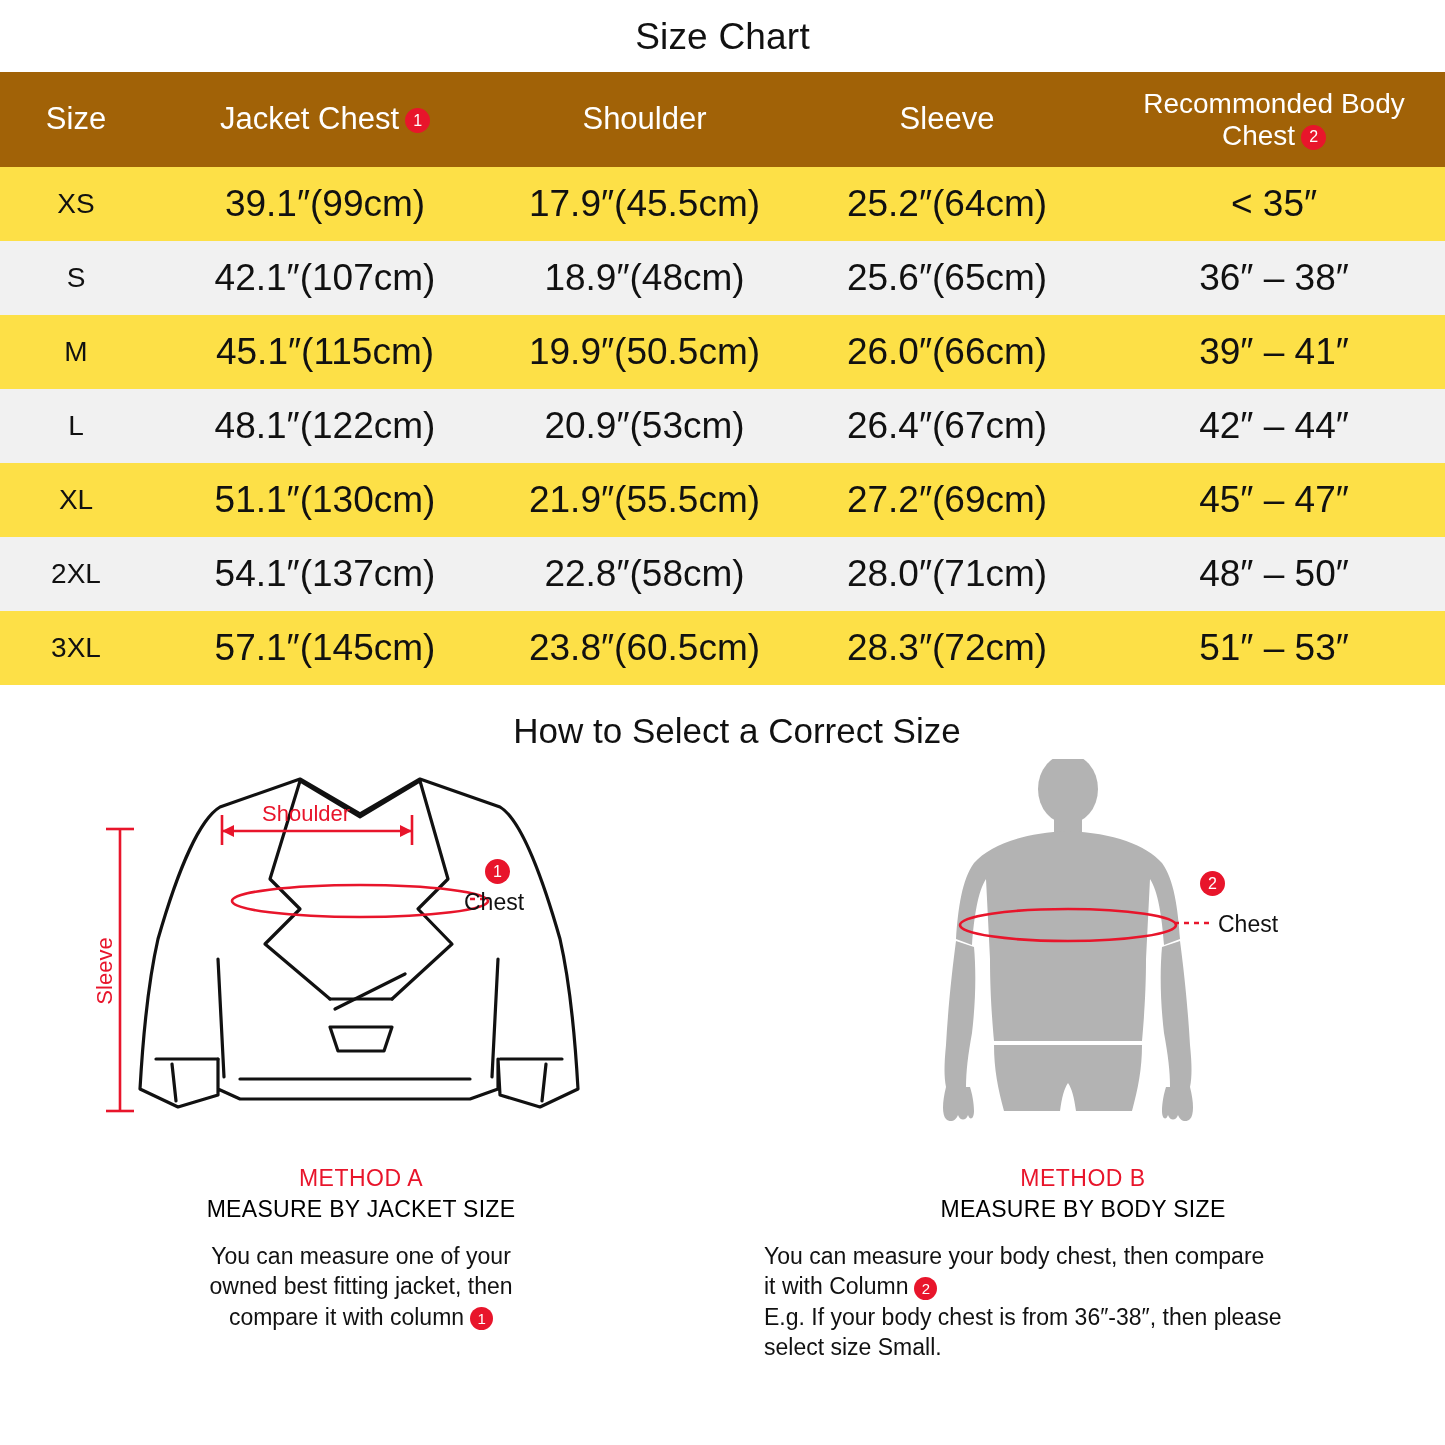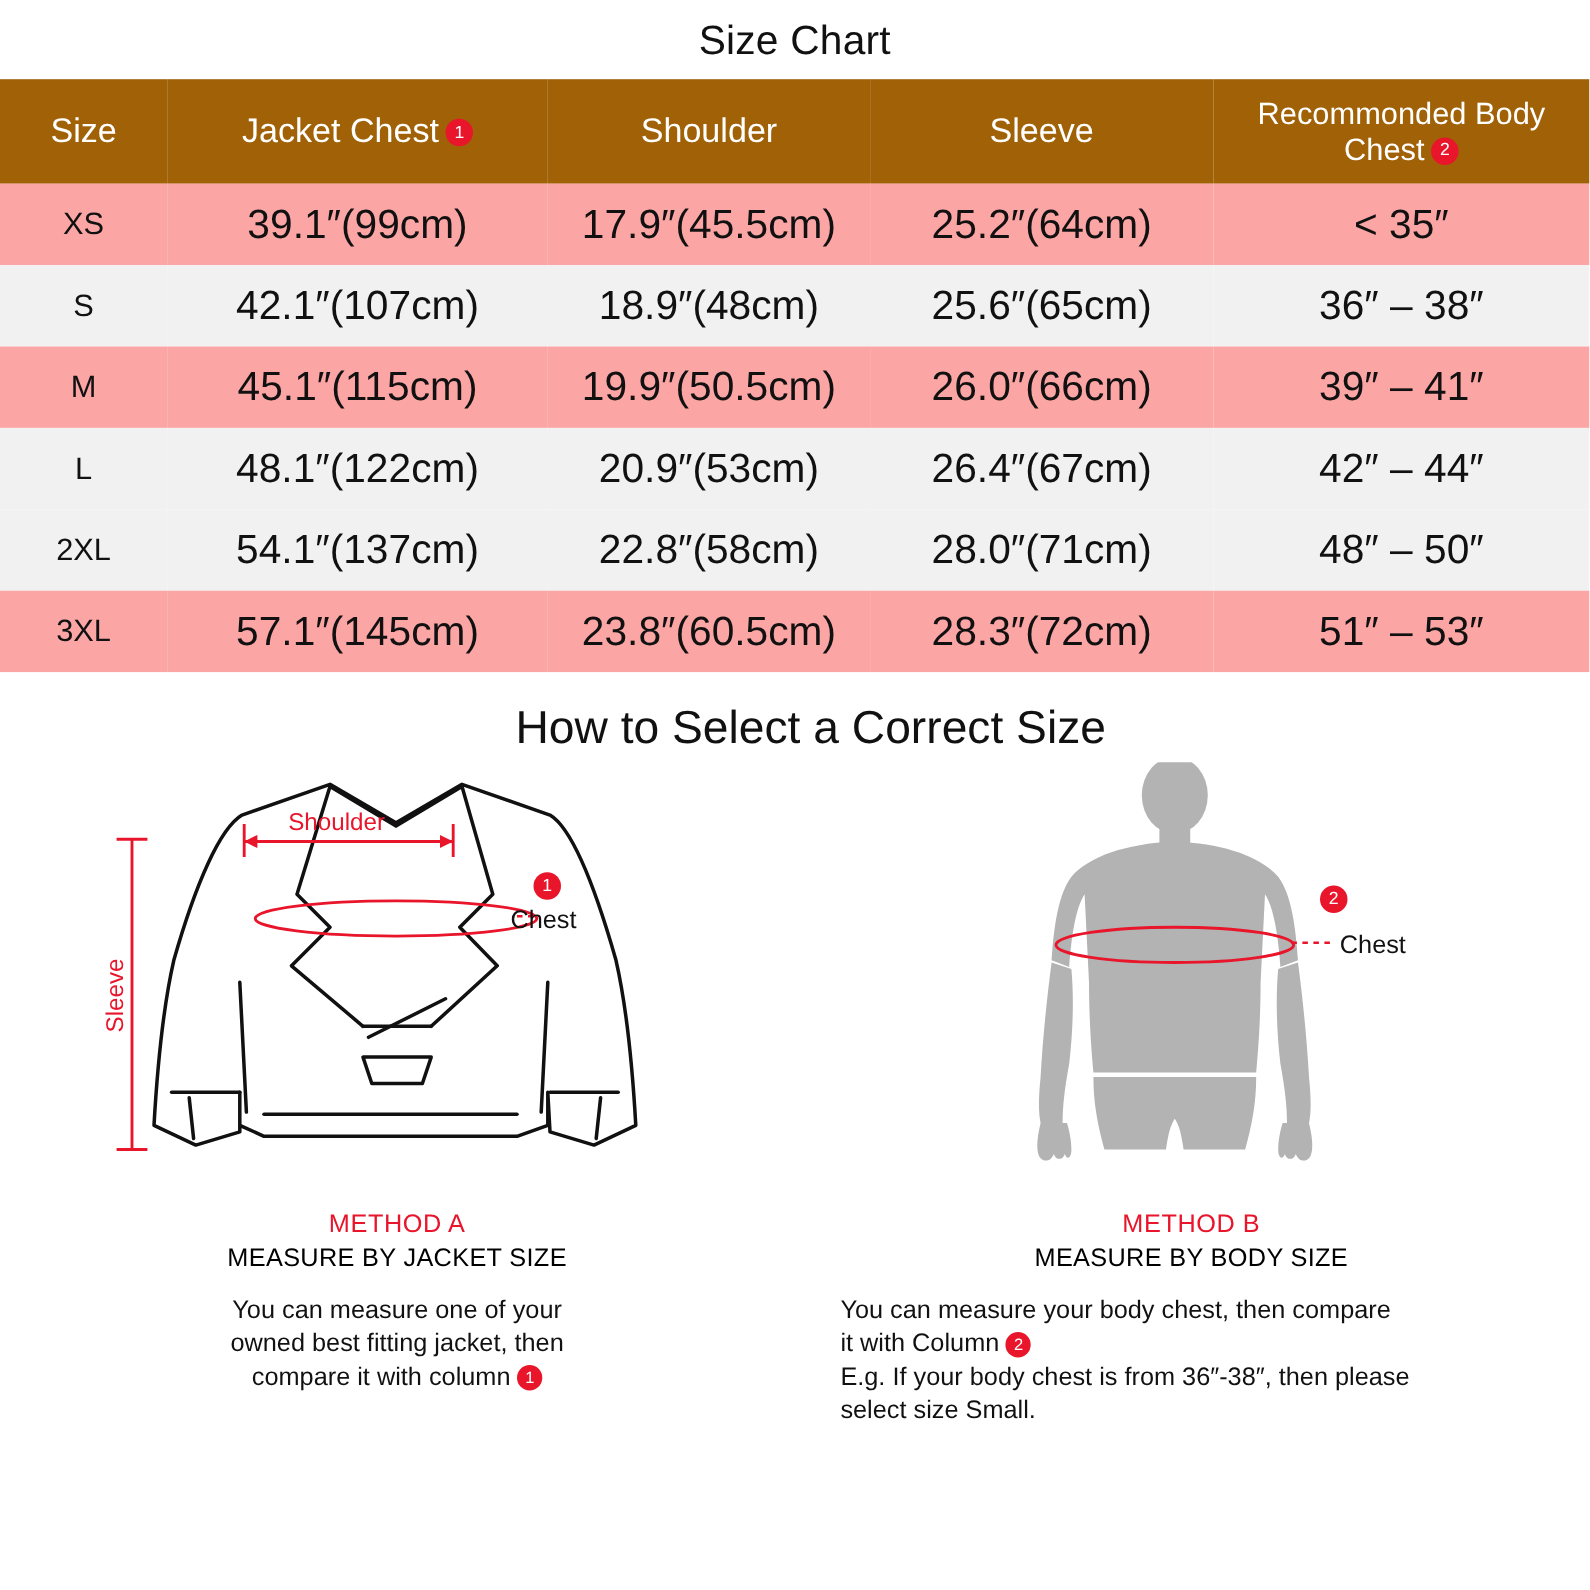--- a/index.html
+++ b/index.html
@@ -46,21 +46,21 @@
   .col-chest  { width: 346px; }
   .col-should { width: 293px; }
   .col-sleeve { width: 312px; }
   .col-rec    { width: 342px; }
 
   tbody td {
     height: 74px;
     font-size: 37px;
     padding: 2px 4px;
   }
-  tbody tr.odd td  { background: #fca5a5; }
+  tbody tr.odd td  { background: #fde047; }
   tbody tr.even td { background: #f1f1f1; }
   tbody td.size-cell { font-size: 28px; }
 
   .badge {
     display: inline-flex;
     align-items: center;
     justify-content: center;
     width: 25px; height: 25px;
     border-radius: 50%;
     background: #e8152b;
@@ -68,21 +68,21 @@
     font-size: 16px;
     line-height: 1;
     vertical-align: middle;
     margin-left: 6px;
     font-family: "Liberation Sans", sans-serif;
   }
   .badge.inline-sm { width: 23px; height: 23px; font-size: 15px; }
 
   .howto-title {
     text-align: center;
-    font-size: 42px;
+    font-size: 35px;
     font-weight: 400;
     padding-top: 26px;
     padding-bottom: 8px;
     margin-left: 29px;
   }
 
   .panels {
     display: flex;
     width: 1445px;
   }
@@ -165,20 +165,27 @@
         <td>26.0″(66cm)</td>
         <td>39″ – 41″</td>
       </tr>
       <tr class="even">
         <td class="size-cell">L</td>
         <td>48.1″(122cm)</td>
         <td>20.9″(53cm)</td>
         <td>26.4″(67cm)</td>
         <td>42″ – 44″</td>
       </tr>
+      <tr class="odd">
+        <td class="size-cell">XL</td>
+        <td>51.1″(130cm)</td>
+        <td>21.9″(55.5cm)</td>
+        <td>27.2″(69cm)</td>
+        <td>45″ – 47″</td>
+      </tr>
       <tr class="even">
         <td class="size-cell">2XL</td>
         <td>54.1″(137cm)</td>
         <td>22.8″(58cm)</td>
         <td>28.0″(71cm)</td>
         <td>48″ – 50″</td>
       </tr>
       <tr class="odd">
         <td class="size-cell">3XL</td>
         <td>57.1″(145cm)</td>

